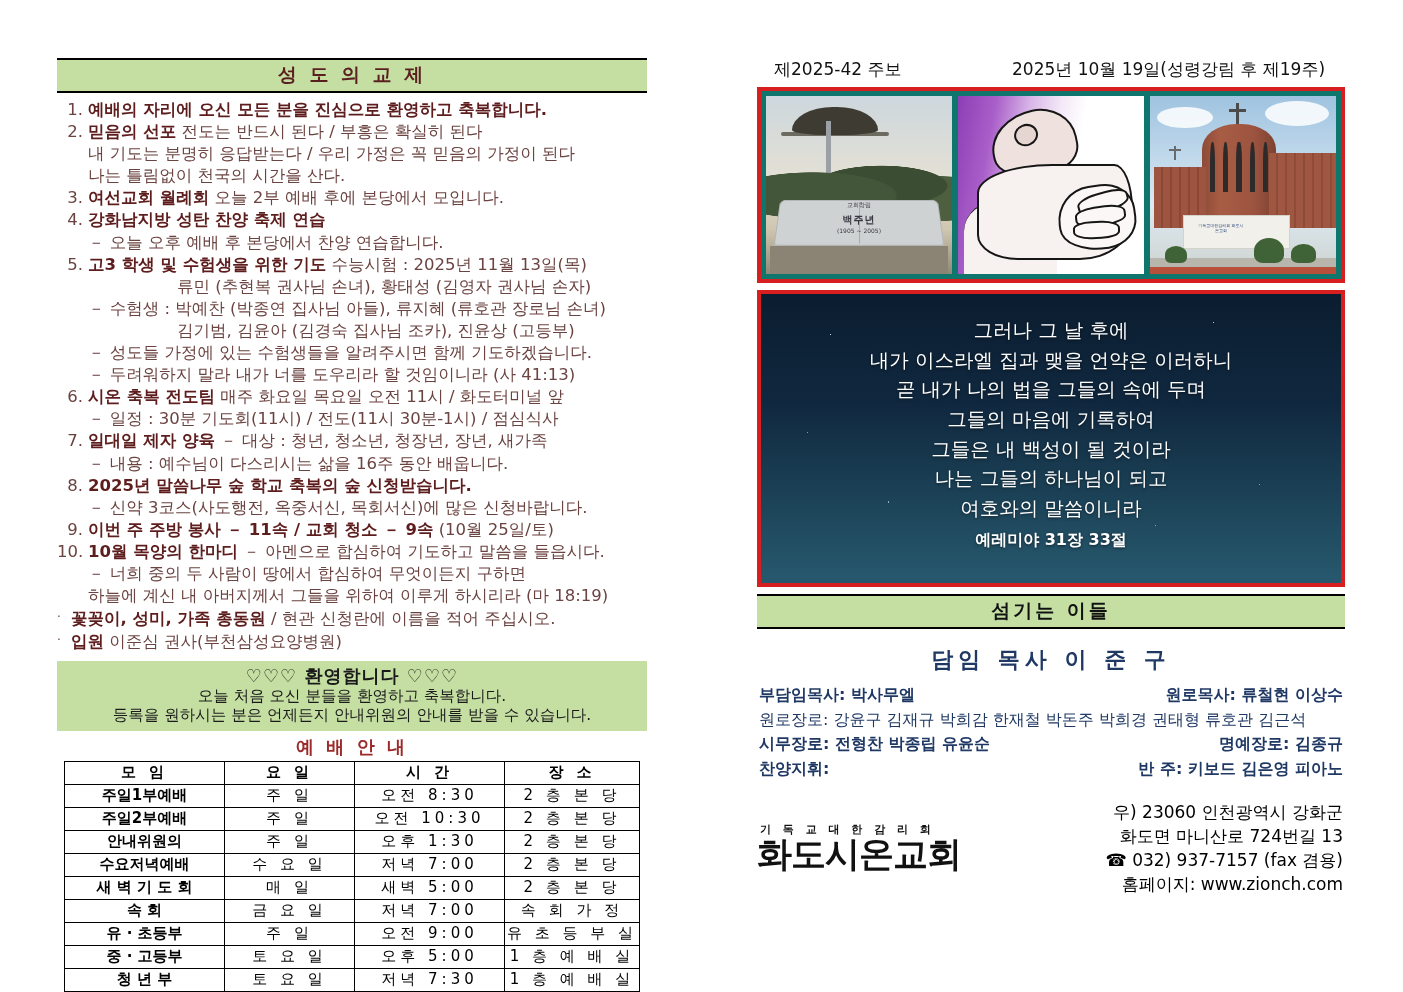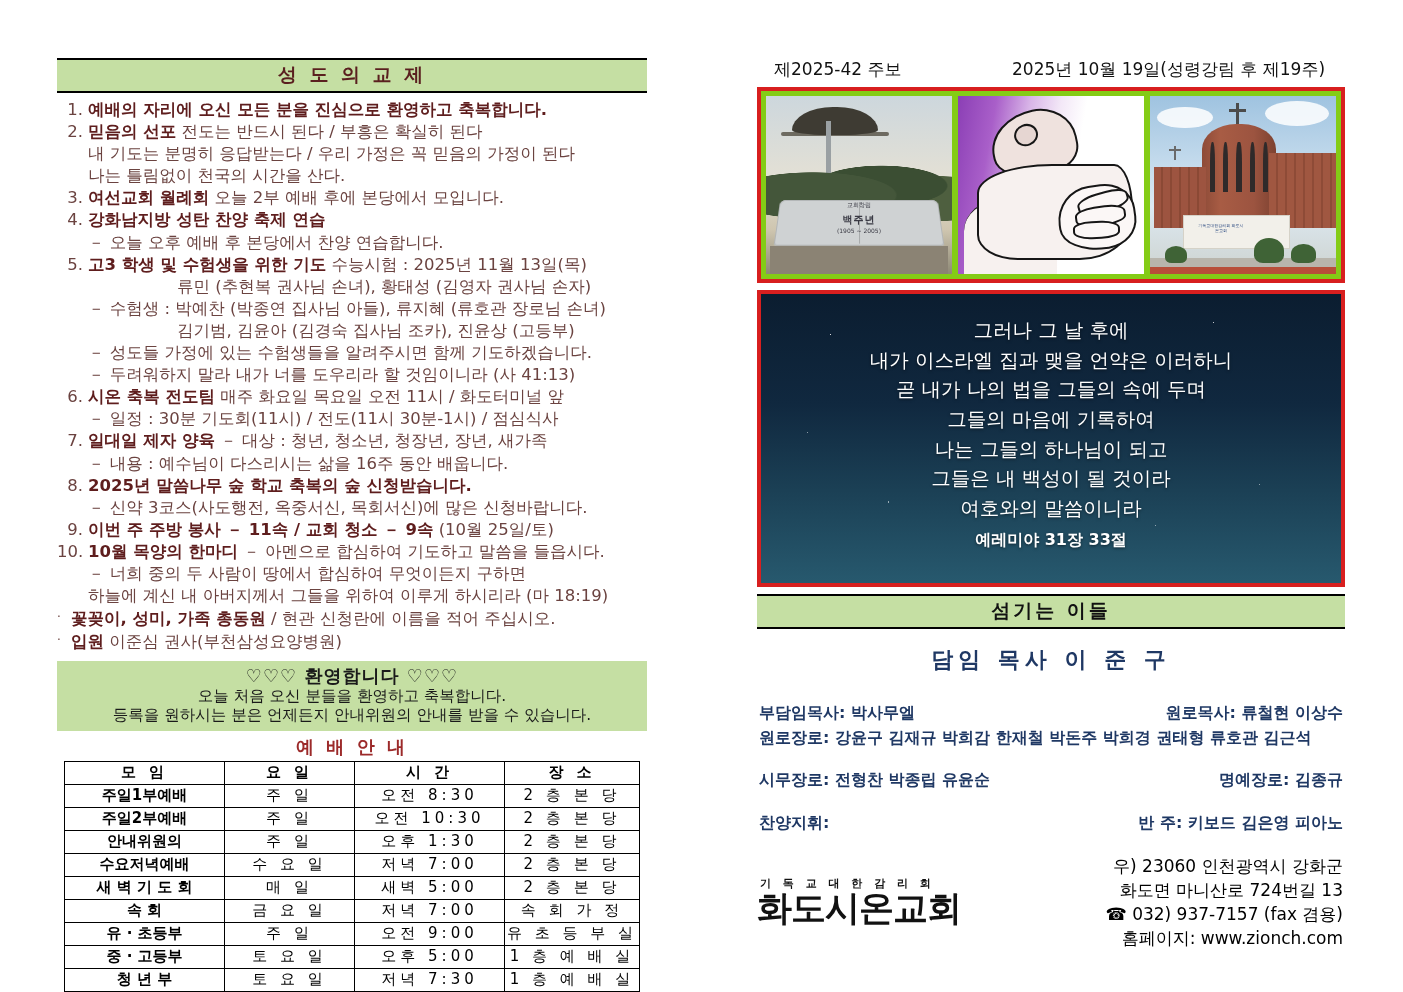--- a/index.html
+++ b/index.html
@@ -140,21 +140,21 @@
     font-size: 17px;
     color: #111;
     padding-bottom: 6px;
   }
   .bul-head .no { width: 230px; margin-left: 17px; }
   .bul-head .dt { flex: 1; margin-left: 8px; }
 
   .photo-frame {
     border: 4px solid #d81f1f;
     padding: 5px;
-    background: #84cc16;
+    background: #0f766e;
     display: flex;
     gap: 6px;
     height: 196px;
     box-sizing: border-box;
   }
   .photo { flex: 1 1 33%; position: relative; overflow: hidden; }
 
   
   .ph1 { background: linear-gradient(#cdd7dd 0%, #e3e0d5 45%, #cfc6b0 75%, #8e8976 100%); }
   .ph1 .pole { position:absolute; left:32%; top:14%; width:5px; height:58%; background:#9aa0a3; }
@@ -294,25 +294,24 @@
     letter-spacing: 5px;
     padding: 16px 0 8px 0;
   }
   .staff-row {
     display: flex;
     color: #1f3864;
     font-size: 16px;
     font-weight: bold;
     line-height: 1.55;
     padding: 0 2px;
-    margin-top: 18px;
   }
   .staff-row .l { flex: 0 0 auto; }
   .staff-row .r { margin-left: auto; }
-  .staff-one { color:#1f3864; font-size:16px; font-weight:bold; line-height:1.55; padding:0 2px; }
+  .staff-one { color:#1f3864; font-size:16px; font-weight:normal; line-height:1.55; padding:0 2px; }
 
   .footer {
     display: flex;
     align-items: center;
     margin-top: 18px;
   }
   .logo-wrap { flex: 0 0 310px; display: flex; align-items: center; gap: 6px; }
   .logo-mark { position: relative; width: 92px; height: 72px; }
   .logo-mark .cr {
     position: absolute; left: 44px; top: 2px; width: 7px; height: 40px;
@@ -596,22 +595,22 @@
         <div class="shrub" style="left:8%;width:12%;height:10%"></div>
       </div>
     </div>
 
     <div class="verse-frame">
       <div class="verse-text" id="verse-lines">
           <div>그러나 그 날 후에</div>
           <div>내가 이스라엘 집과 맺을 언약은 이러하니</div>
           <div>곧 내가 나의 법을 그들의 속에 두며</div>
           <div>그들의 마음에 기록하여</div>
+          <div>그들은 내 백성이 될 것이라</div>
           <div>나는 그들의 하나님이 되고</div>
-          <div>그들은 내 백성이 될 것이라</div>
           <div>여호와의 말씀이니라</div>
         </div>
       <div class="verse-ref">예레미야 31장 33절</div>
     </div>
 
     <div class="staff">
       <div class="green-banner dark">섬기는 이들</div>
       <div class="pastor-main">담임 목사 이 준 구</div>
       <div id="staff-rows">
           <div class="staff-row">

